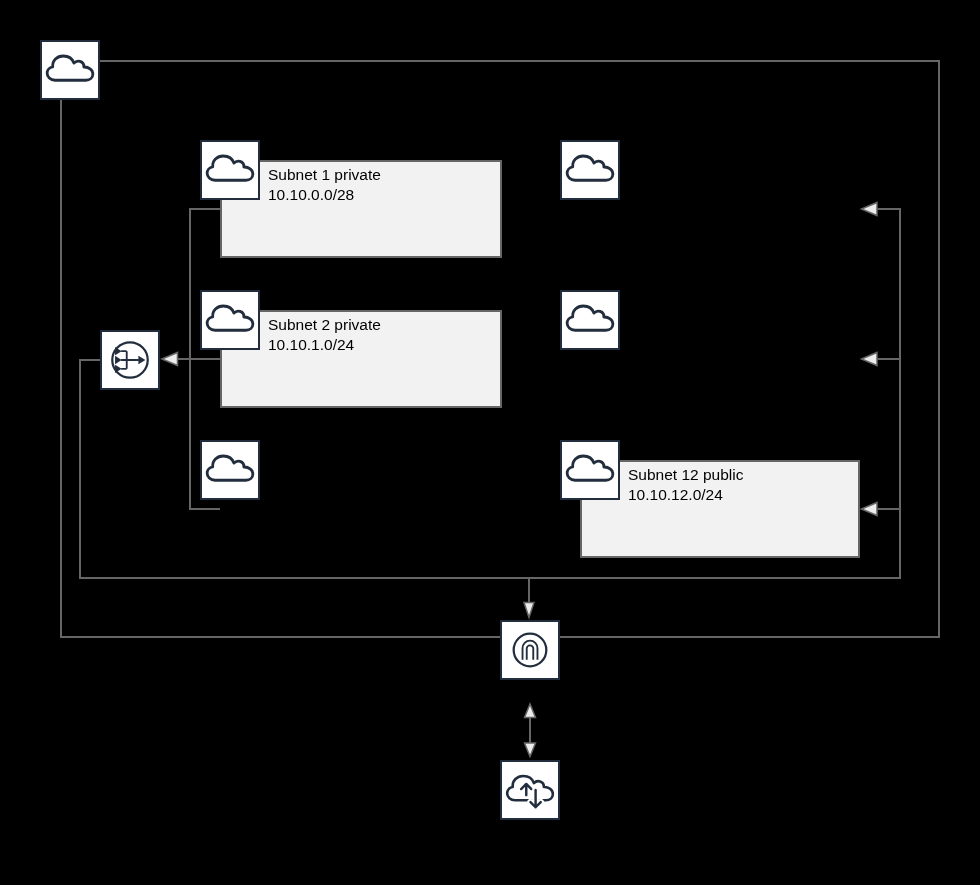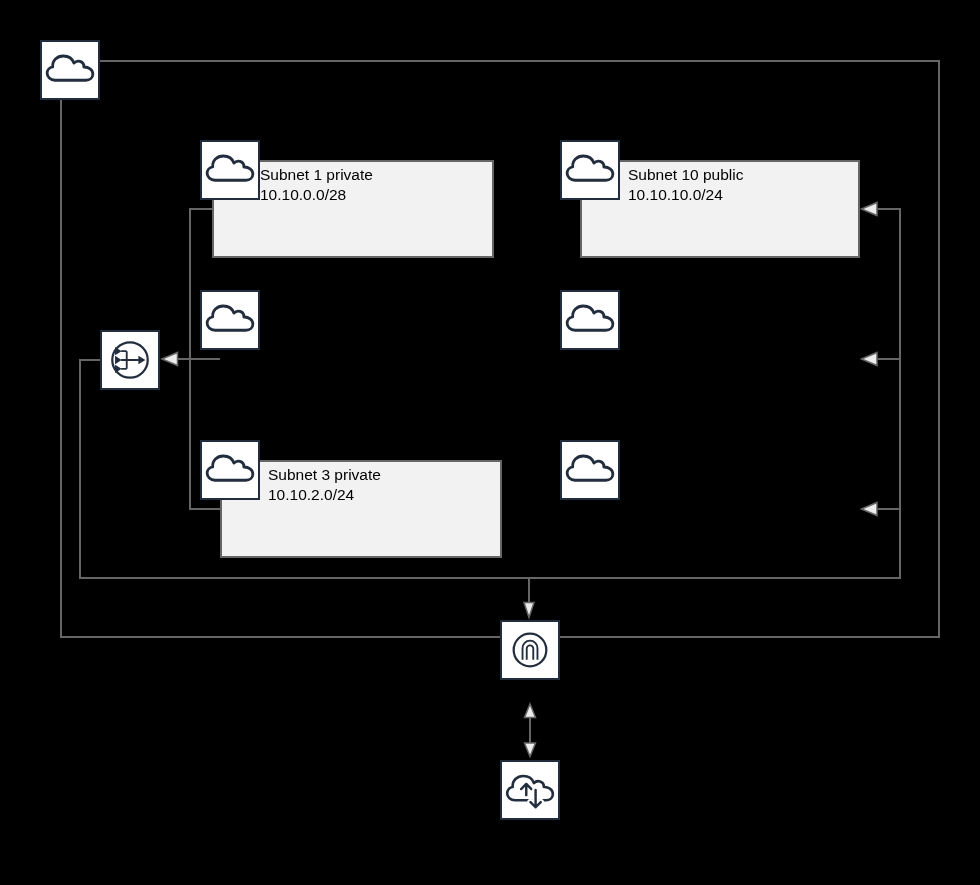--- a/index.html
+++ b/index.html
@@ -7,21 +7,21 @@
          font-family:"Liberation Sans",sans-serif;}
   .vpc-rect{position:absolute;left:60px;top:60px;width:880px;height:578px;
             border:2px solid #666;box-sizing:border-box;z-index:1;}
   .overlay{position:absolute;left:0;top:0;z-index:2;pointer-events:none;}
   .subnet{position:absolute;height:98px;background:#f2f2f2;border:2px solid #666;
           box-sizing:border-box;z-index:3;}
   .subnet-label{position:absolute;left:46px;top:3px;font-size:15.5px;line-height:20px;color:#000;white-space:nowrap;}
   .node{position:absolute;width:60px;height:60px;background:#fff;border:2px solid #222d3d;
         box-sizing:border-box;z-index:4;display:flex;align-items:center;justify-content:center;}
   .node svg{display:block;}
-  .s1{left:212px;top:160px;width:282px;text-decoration:underline;}
+  .s1{left:220px;top:160px;width:282px;text-decoration:underline;}
   .s2{left:220px;top:310px;width:282px;}
   .s3{left:220px;top:460px;width:282px;}
   .s10{left:580px;top:160px;width:280px;}
   .s11{left:580px;top:310px;width:280px;}
   .s12{left:580px;top:460px;width:280px;}
   .defs{position:absolute;width:0;height:0;overflow:hidden;}
 </style>
 </head>
 <body>
 
@@ -77,30 +77,30 @@
       <polygon points="530,756.5 524.5,743 535.5,743"></polygon>
     </g>
   </svg>
 
   <div class="subnet s1">
     <div class="subnet-label">
       <div>Subnet 1 private</div>
       <div>10.10.0.0/28</div>
     </div>
   </div>
-  <div class="subnet s3">
+  <div class="subnet s2">
     <div class="subnet-label">
-      <div>Subnet 3 private</div>
-      <div>10.10.2.0/24</div>
+      <div>Subnet 2 private</div>
+      <div>10.10.1.0/24</div>
     </div>
   </div>
-  <div class="subnet s10">
+  <div class="subnet s12">
     <div class="subnet-label">
-      <div>Subnet 10 public</div>
-      <div>10.10.10.0/24</div>
+      <div>Subnet 12 public</div>
+      <div>10.10.12.0/24</div>
     </div>
   </div>
 
   <div class="node" style="left:40px;top:40px;">
     <svg width="56" height="56">
         <use href="#ic-cloud"></use>
       </svg>
   </div>
 
   <div class="node" style="left:200px;top:140px;">

